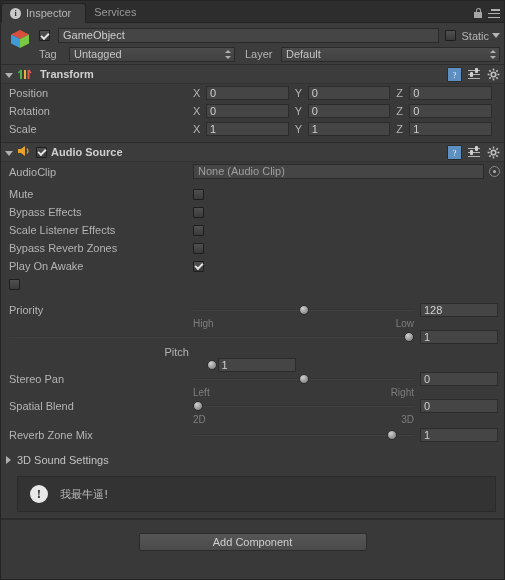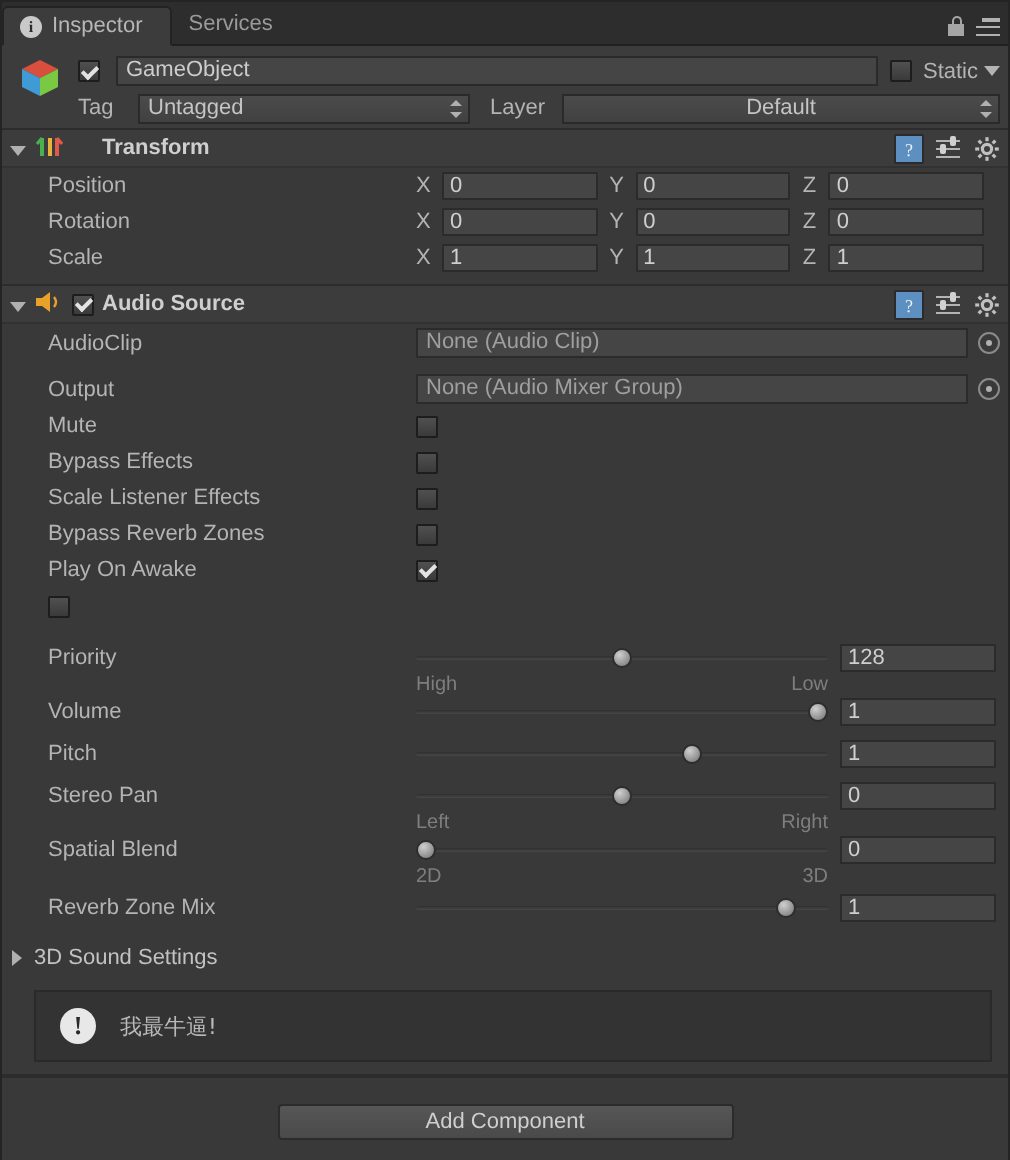--- a/index.html
+++ b/index.html
@@ -67,37 +67,37 @@
      border-left:3px solid transparent;border-right:3px solid transparent;border-top:3px solid #b0b0b0;}
 
   
   .comp{background:#393939;border-bottom:1px solid #2c2c2c;position:relative;}
   .comphead{height:18px;display:flex;align-items:center;padding-left:4px;position:relative;
             background:#3c3c3c;border-bottom:1px solid #323232;}
   .foldout{width:0;height:0;border-top:4px solid transparent;border-bottom:4px solid transparent;
            border-left:5px solid #b0b0b0;margin-right:4px;flex:none;}
   .foldout.open{border-left:4px solid transparent;border-right:4px solid transparent;
                 border-top:5px solid #b0b0b0;border-bottom:none;margin-top:2px;}
-  .comptitle{font-weight:bold;font-size:11px;color:#cfcfcf;margin-left:19px;}
+  .comptitle{font-weight:bold;font-size:11px;color:#cfcfcf;margin-left:8px;}
   .comphead .hdricons{position:absolute;right:4px;top:2px;display:flex;align-items:center;gap:6px;}
   .ic-help{width:13px;height:13px;background:#5d8fc0;border:1px solid #2b2b2b;border-radius:1px;
            color:#e8f1fa;font-size:9px;display:flex;align-items:center;justify-content:center;
            font-family:"Liberation Serif",serif;}
   .ic-preset{width:13px;height:12px;position:relative;}
   .ic-preset i{position:absolute;height:1.5px;background:#b4b4b4;left:0;}
   .ic-preset i:nth-child(1){top:1px;width:12px;}
   .ic-preset i:nth-child(2){top:5px;width:12px;}
   .ic-preset i:nth-child(3){top:9px;width:12px;}
   .ic-preset b{position:absolute;width:3px;height:5px;background:#d0d0d0;border-radius:1px;}
   .ic-preset b:nth-of-type(1){top:-0.5px;left:7px;}
   .ic-preset b:nth-of-type(2){top:3.5px;left:2px;}
   .ic-gear{width:13px;height:13px;position:relative;}
   .ic-gear svg{display:block;}
 
-  .row{height:18px;display:flex;align-items:center;position:relative;padding-left:23px;box-sizing:border-box;}
+  .row{height:18px;display:flex;align-items:center;position:relative;padding-left:8px;box-sizing:border-box;}
   .rowlabel{width:184px;flex:none;color:#b4b4b4;font-size:11px;}
   .vec{display:flex;align-items:center;flex:1;padding-right:6px;gap:0;}
   .axis{display:flex;align-items:center;flex:1;}
   .axis .ax{width:13px;color:#b4b4b4;font-size:11px;flex:none;}
   .numfield{flex:1;height:14px;background:#454545;border:1px solid #2b2b2b;box-sizing:border-box;
             color:#cfcfcf;font-size:11px;line-height:12px;padding:0 3px;margin-right:6px;
             white-space:nowrap;overflow:hidden;}
 
   .objfield{height:15px;background:#454545;border:1px solid #2b2b2b;box-sizing:border-box;
             color:#9f9f9f;font-size:11px;line-height:13px;padding:0 4px;position:relative;
@@ -180,21 +180,21 @@
         <span class="tri-down"></span>
       </div>
     </div>
     <div class="tagrow">
       <span class="fieldlabel" style="width:30px;">Tag</span>
       <div class="popup" style="width:166px;">
         <span>Untagged</span>
         <span class="arrows"></span>
       </div>
       <span class="fieldlabel" style="margin-left:10px;width:36px;">Layer</span>
-      <div class="popup" style="flex:1;text-align:center;">
+      <div class="popup" style="flex:1;">
         <span>Default</span>
         <span class="arrows"></span>
       </div>
     </div>
   </div>
 
   <div class="comp">
     <div class="comphead">
       <span class="foldout open"></span>
       <span>
@@ -327,25 +327,20 @@
         </span>
       </span>
     </div>
 
     <div class="row" style="height:19px;">
       <span class="rowlabel">AudioClip</span>
       <div class="objfield" style="flex:1;">None (Audio Clip)</div>
       <span class="objdot" style="margin-right:4px;"></span>
     </div>
     <div style="height:4px;"></div>
-    <div class="row" style="height:19px;">
-      <span class="rowlabel">Output</span>
-      <div class="objfield" style="flex:1;">None (Audio Mixer Group)</div>
-      <span class="objdot" style="margin-right:4px;"></span>
-    </div>
 
     <div class="row">
       <span class="rowlabel">Mute</span>
       <span class="cb"></span>
     </div>
     <div class="row">
       <span class="rowlabel">Bypass Effects</span>
       <span class="cb"></span>
     </div>
     <div class="row">
@@ -374,30 +369,29 @@
           <span class="endlabels">
             <span>High</span>
             <span>Low</span>
           </span>
         </div>
         <span class="slidernum">128</span>
       </div>
     </div>
 
     <div class="row">
-      <span class="rowlabel">Volume</span>
       <div class="slider-wrap">
         <div class="track">
           <span class="knob" style="left:calc(100% - 10px);"></span>
         </div>
         <span class="slidernum">1</span>
       </div>
     </div>
 
-    <div class="row" style="height:24px;">
+    <div class="row" style="height:24px;flex-direction:column;">
       <span class="rowlabel">Pitch</span>
       <div class="slider-wrap">
         <div class="track">
           <span class="knob" style="left:calc(67% - 5px);"></span>
         </div>
         <span class="slidernum">1</span>
       </div>
     </div>
 
     <div class="row rowtall">

